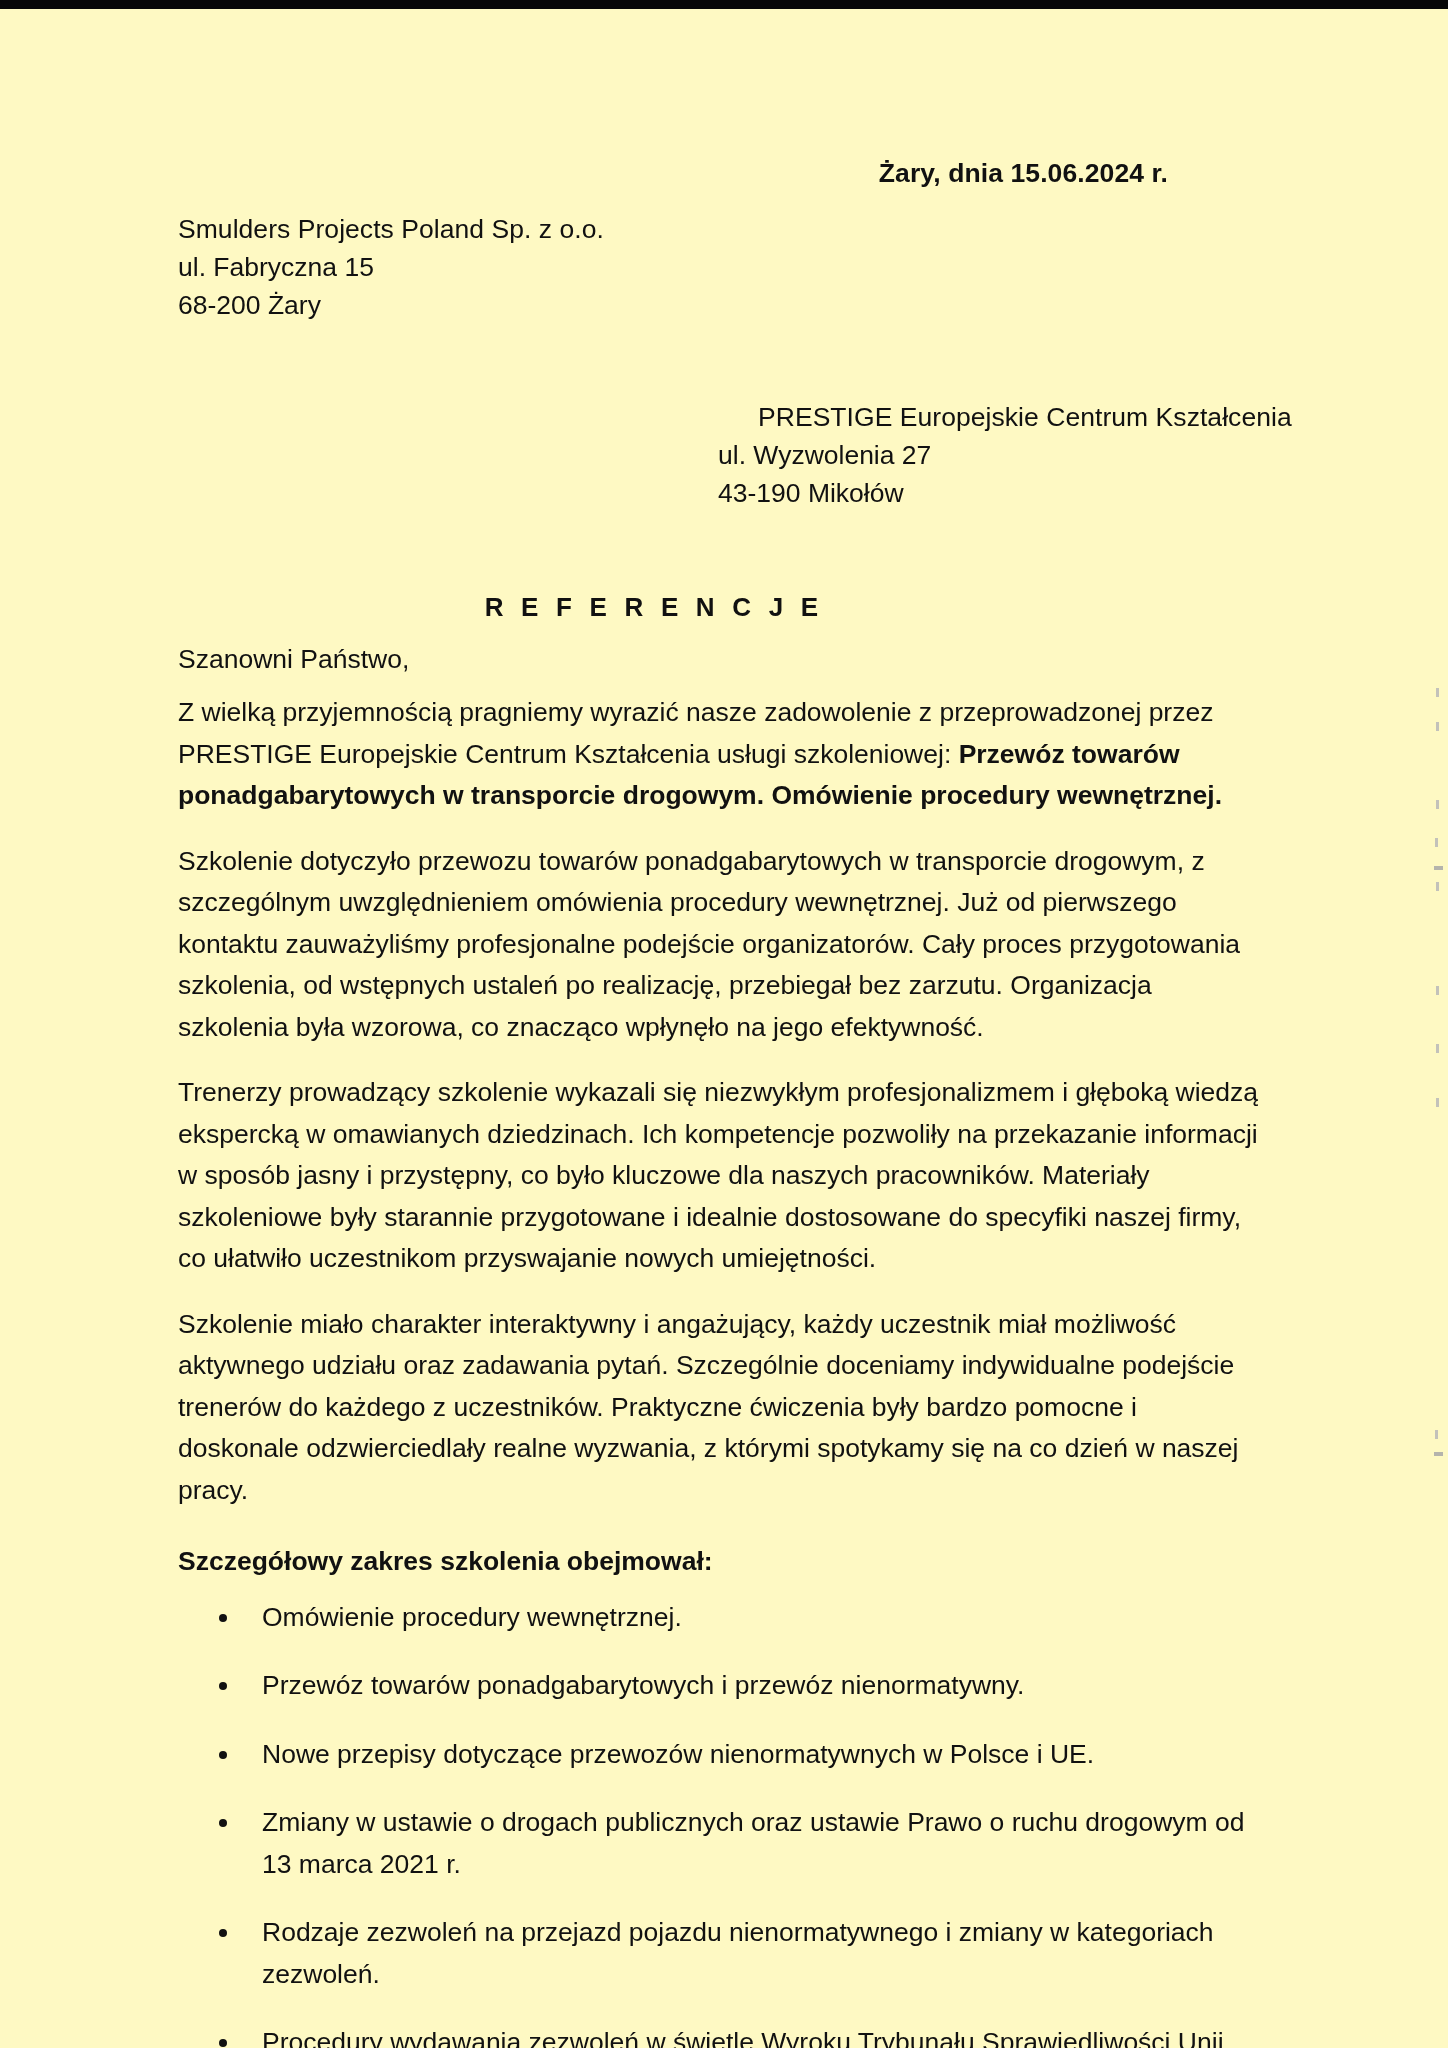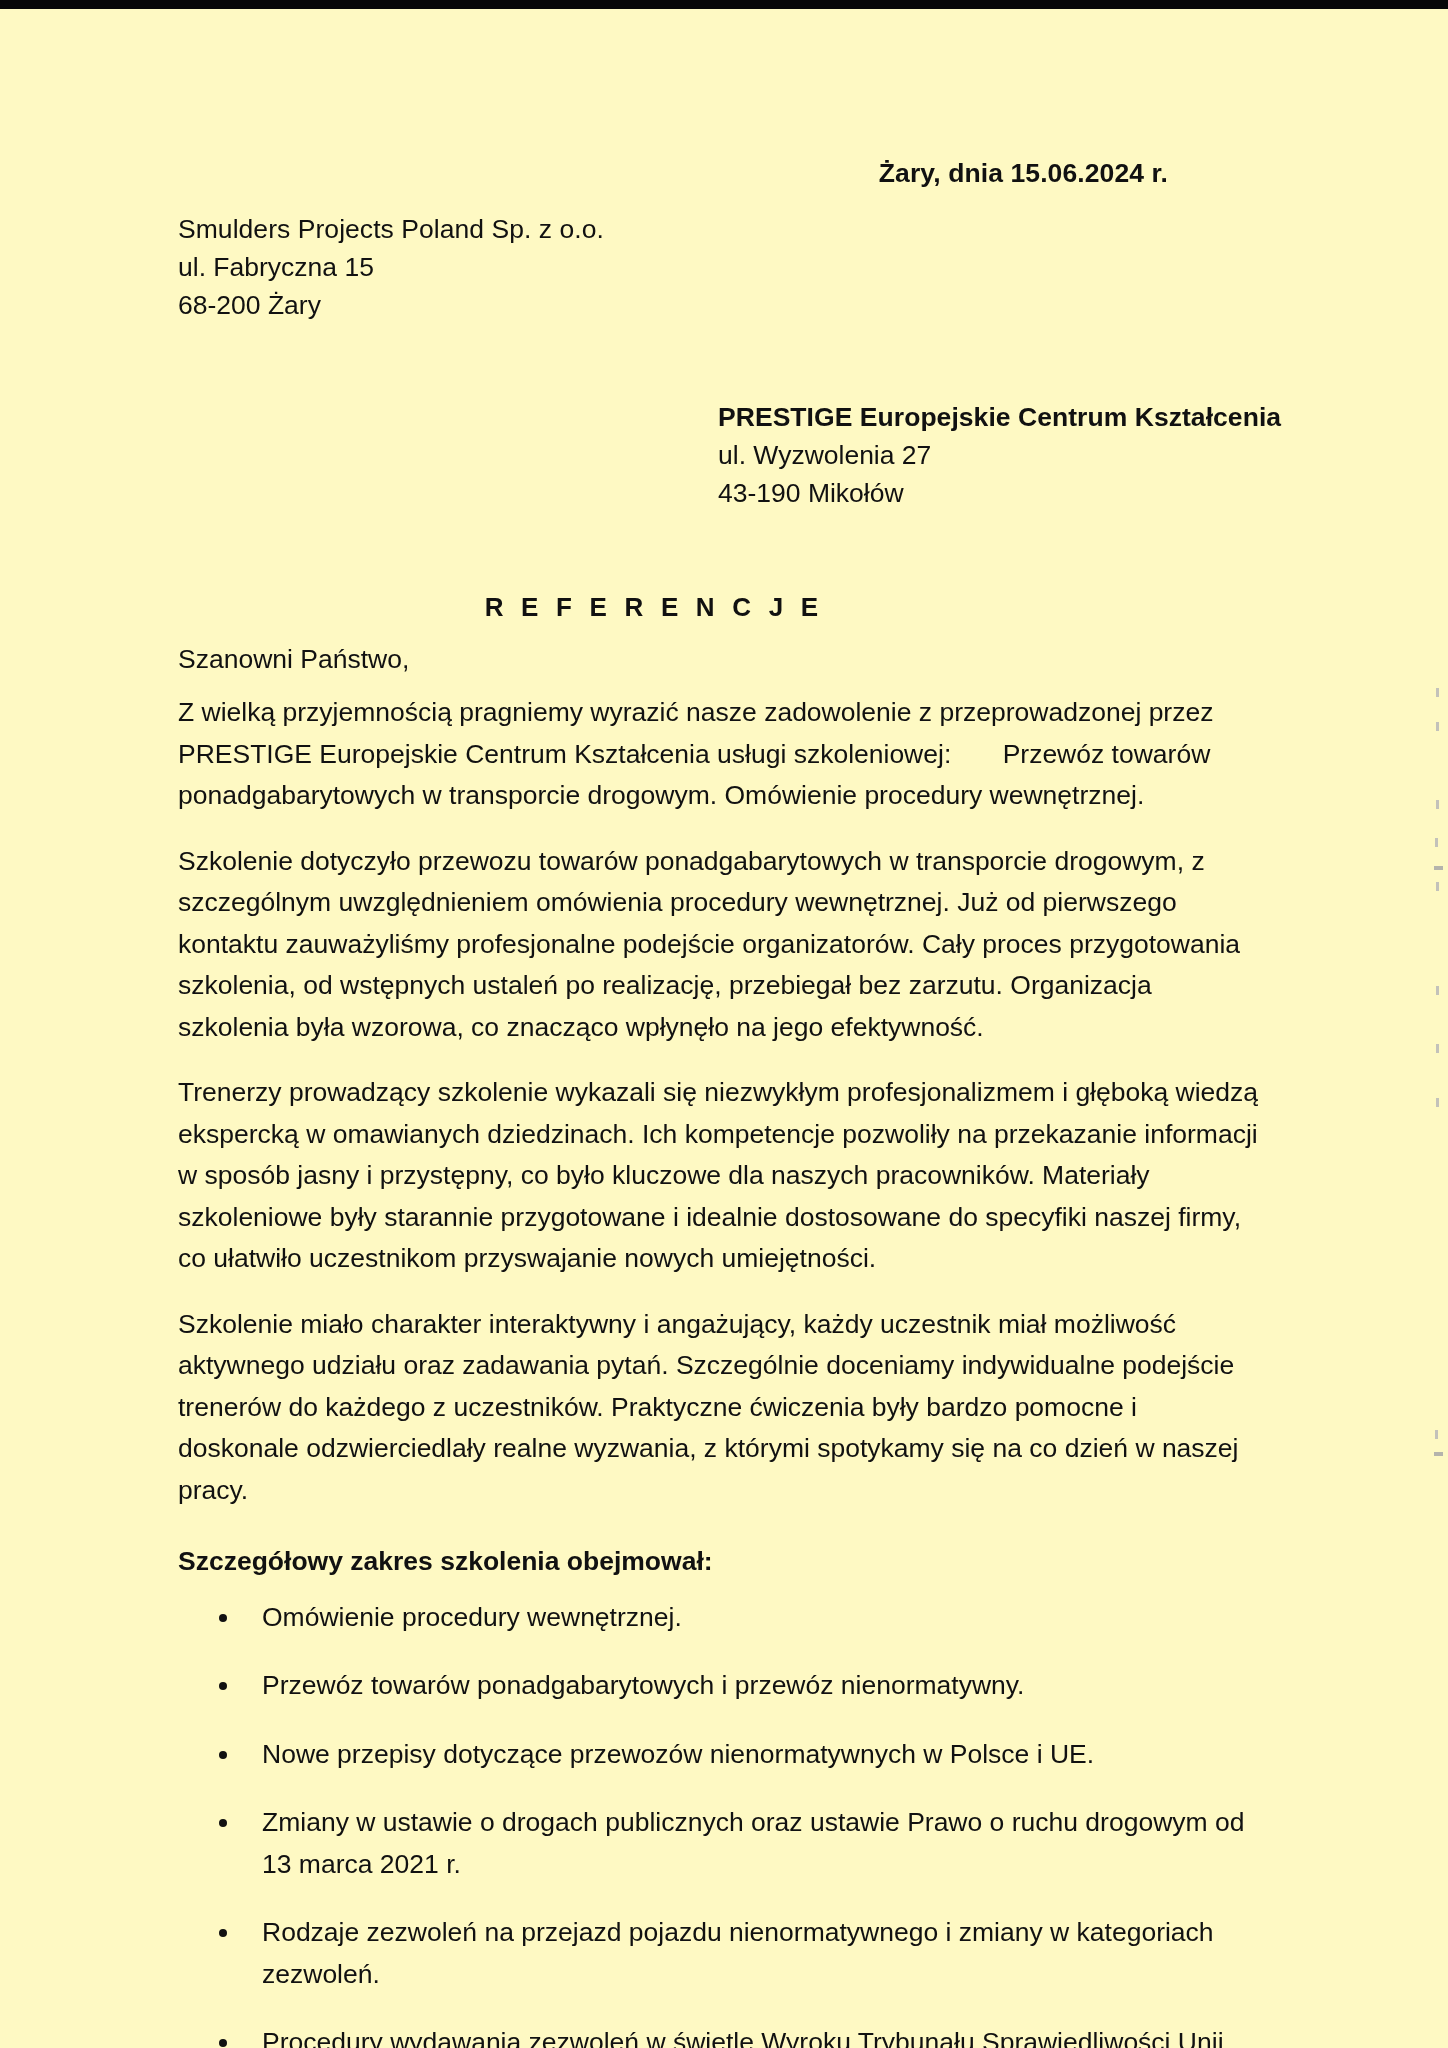--- a/index.html
+++ b/index.html
@@ -83,22 +83,23 @@
   
   .recipient-block {
     position: absolute;
     left: 718px;
     top: 398px;
     width: 640px;
     font-size: 26.5px;
     line-height: 38px;
   }
   .recipient-block .org {
-    font-weight: 700;
+    font-weight: 400;
     letter-spacing: 0.05px;
+    margin-left: 40px;
   }
 
   
   .doc-title {
     position: absolute;
     left: 178px;
     top: 592px;
     width: 1082px;
     text-align: center;
     padding-right: 130px;
@@ -129,22 +130,21 @@
   .para {
     font-size: 26.5px;
     line-height: 41.5px;
     font-weight: 400;
     margin: 0 0 24px 0;
     text-align: left;
   }
   .para:last-child { margin-bottom: 0; }
 
   .para b, .bold {
-    font-weight: 400;
-    margin-left: 44px;
+    font-weight: 700;
   }
 
   .section-heading {
     font-size: 26.5px;
     line-height: 41.5px;
     font-weight: 700;
     margin: 30px 0 14px 0;
   }
 
   

